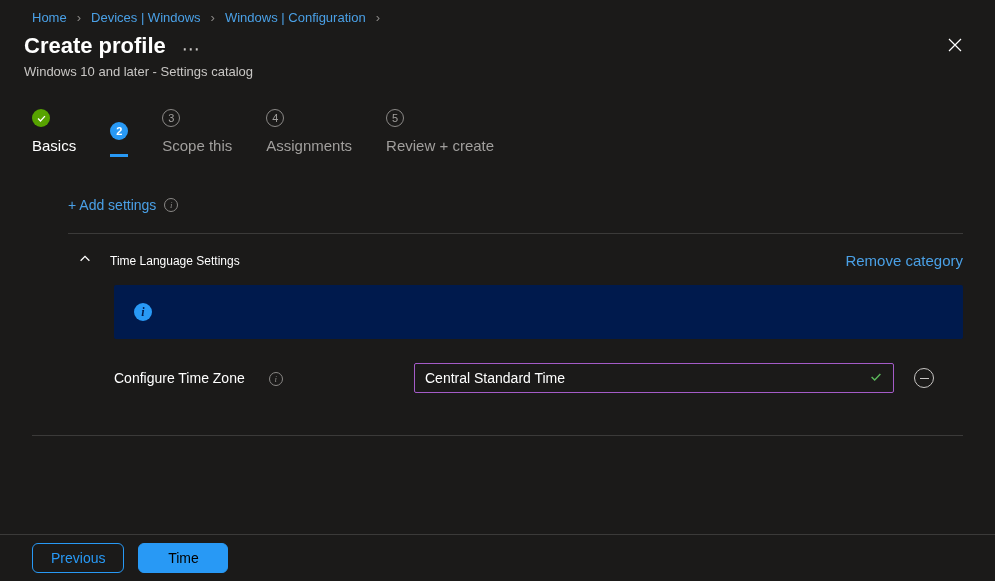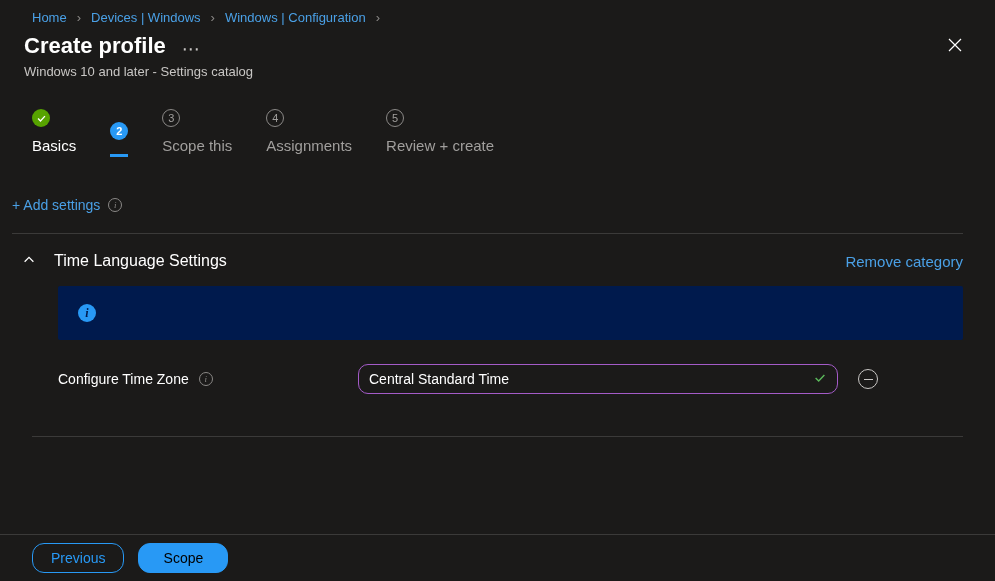--- a/index.html
+++ b/index.html
@@ -67,21 +67,21 @@
   .badge {
     width: 18px; height: 18px; border-radius: 50%;
     display: inline-flex; align-items: center; justify-content: center;
     font-size: 11px;
   }
   .badge.check { background: #57a300; color: #fff; }
   .badge.check svg { width: 11px; height: 11px; }
   .badge.current { background: #2899f5; color: #fff; font-weight: 600; }
   .badge.future { border: 1px solid #8a8886; color: #a19f9d; }
 
-  .content { padding: 18px 32px 0 12px; }
+  .content { padding: 18px 32px 0 32px; margin-left: 36px; }
 
   .add-settings {
     color: #4aa0e6; font-size: 14px; cursor: pointer;
     display: inline-flex; align-items: center; gap: 8px;
     padding: 10px 0;
   }
   .info-dot {
     width: 14px; height: 14px; border: 1px solid #8a8886; border-radius: 50%;
     display: inline-flex; align-items: center; justify-content: center;
     font-size: 9px; color: #8a8886; font-style: italic; font-family: Georgia, serif;
@@ -89,21 +89,21 @@
 
   .hr { border: none; border-top: 1px solid #3b3a39; margin-top: 10px; }
 
   .category-row {
     display: flex; align-items: center; justify-content: space-between;
     padding: 18px 0 16px 10px;
   }
   .category-left { display: flex; align-items: center; gap: 18px; }
   .chevron { color: #fff; cursor: pointer; }
   .chevron svg { width: 14px; height: 14px; }
-  .category-title { font-size: 16px; color: #fff; }
+  .category-title { font-size: 12px; color: #fff; }
   .remove-cat { color: #4aa0e6; font-size: 15px; cursor: pointer; text-align: center; }
 
   .banner {
     margin-left: 46px;
     background: #001a4d;
     border-radius: 2px;
     padding: 18px 20px;
     display: flex; align-items: center; gap: 14px;
     font-size: 14px; color: #fff;
   }
@@ -114,27 +114,27 @@
     font-family: Georgia, serif;
   }
 
   .setting-row {
     margin-left: 46px;
     margin-top: 24px;
     display: flex; align-items: center;
   }
   .setting-label {
     width: 300px;
-    display: inline-flex; align-items: center; gap: 10px;
+    display: inline-flex; align-items: flex-end; gap: 24px;
     font-size: 14px; color: #fff;
   }
   .select-wrap {
     flex: 0 0 480px;
     border: 1px solid #a45bc8;
-    border-radius: 10px;
+    border-radius: 2px;
     height: 30px;
     display: flex; align-items: center; justify-content: space-between;
     padding: 0 10px;
     background: transparent;
     cursor: pointer;
   }
   .select-value { color: #fff; font-size: 14px; }
   .select-check svg { width: 14px; height: 14px; stroke: #5bb85b; }
   .minus-btn {
     margin-left: 20px;
@@ -152,21 +152,21 @@
     width: 100%;
     border-top: 1px solid #3b3a39;
     padding: 8px 32px;
     display: flex; gap: 14px;
     background: #1b1a19;
   }
   .btn {
     height: 30px;
     padding: 0 18px;
     font-size: 14px;
-    border-radius: 12px;
+    border-radius: 6px;
     cursor: pointer;
     display: inline-flex; align-items: center; justify-content: center;
   }
   .btn-secondary {
     border: 1px solid #2899f5;
     color: #2899f5;
     background: transparent;
   }
   .btn-primary {
     border: 1px solid #2899f5;
@@ -264,14 +264,14 @@
       </span>
     </div>
     <span class="minus-btn"></span>
   </div>
 </div>
 
 <hr class="hr2">
 
 <div class="footer">
   <div class="btn btn-secondary">Previous</div>
-  <div class="btn btn-primary">Scope</div>
+  <div class="btn btn-primary">Time</div>
 </div>
 
 </body></html>

